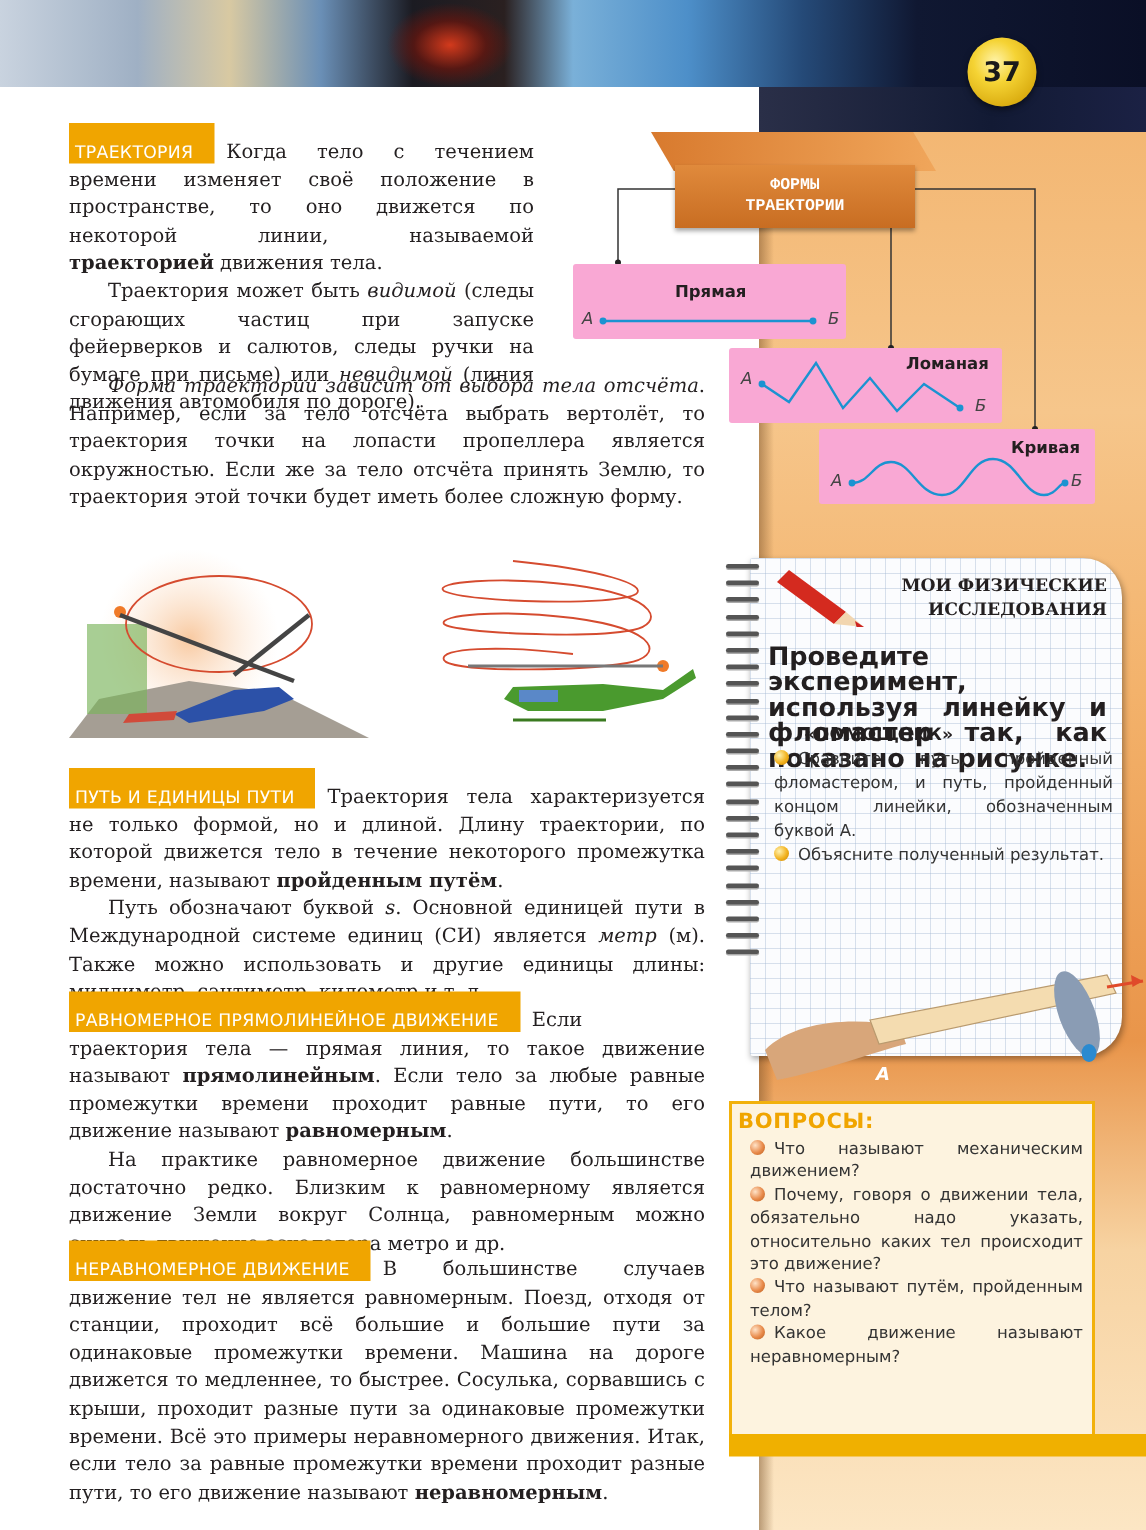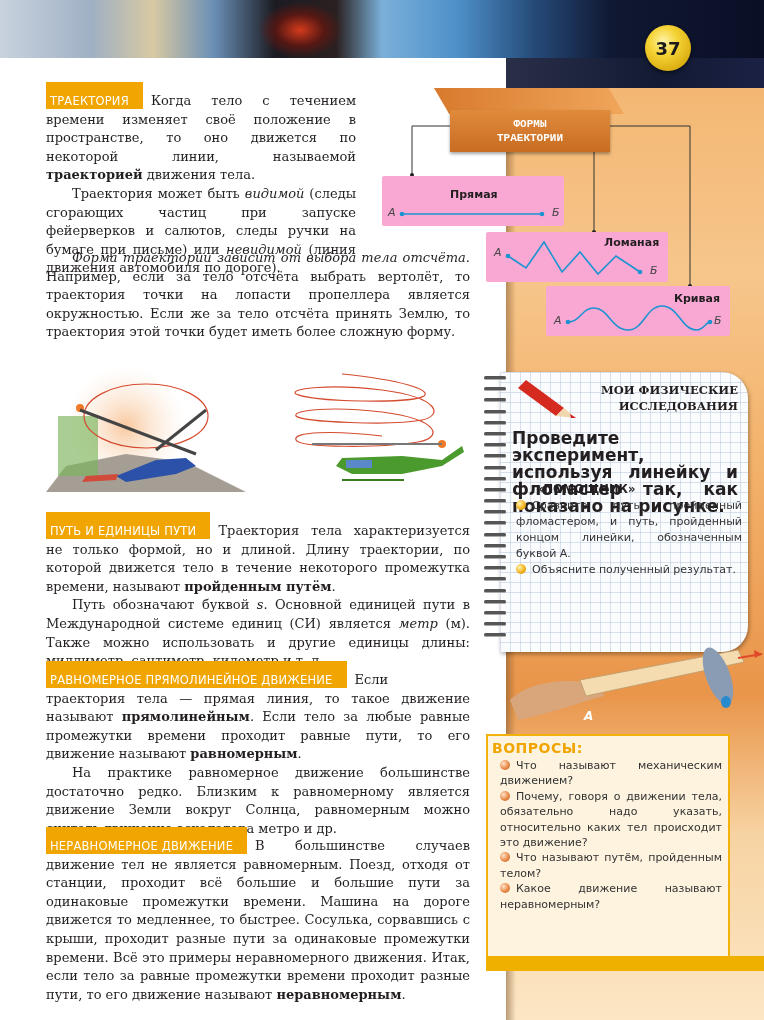--- a/index.html
+++ b/index.html
@@ -74,21 +74,21 @@
   }
   .d-card .lbl { position: absolute; font-weight: bold; font-size: 11px; color: #231f20; }
   .d-card .pt { position: absolute; font-style: italic; font-size: 11px; color: #444; }
   .d-lines { position: absolute; left: 0; top: 0; }
 
   
   .illus { position: absolute; }
 
   
   .notebook {
-    position: absolute; left: 500px; top: 372px; width: 248px; height: 280px;
+    position: absolute; left: 500px; top: 372px; width: 248px; height: 332px;
     background-color: #fbfcfe;
     background-image:
       linear-gradient(rgba(170,190,215,0.45) 1px, transparent 1px),
       linear-gradient(90deg, rgba(170,190,215,0.45) 1px, transparent 1px);
     background-size: 10px 10px;
     border-radius: 2px 26px 26px 2px;
     box-shadow: 1px 2px 4px rgba(0,0,0,0.35);
     font-family: "DejaVu Sans", sans-serif;
   }
   .spiral { position: absolute; left: -16px; top: 4px; width: 26px; height: 270px; }

